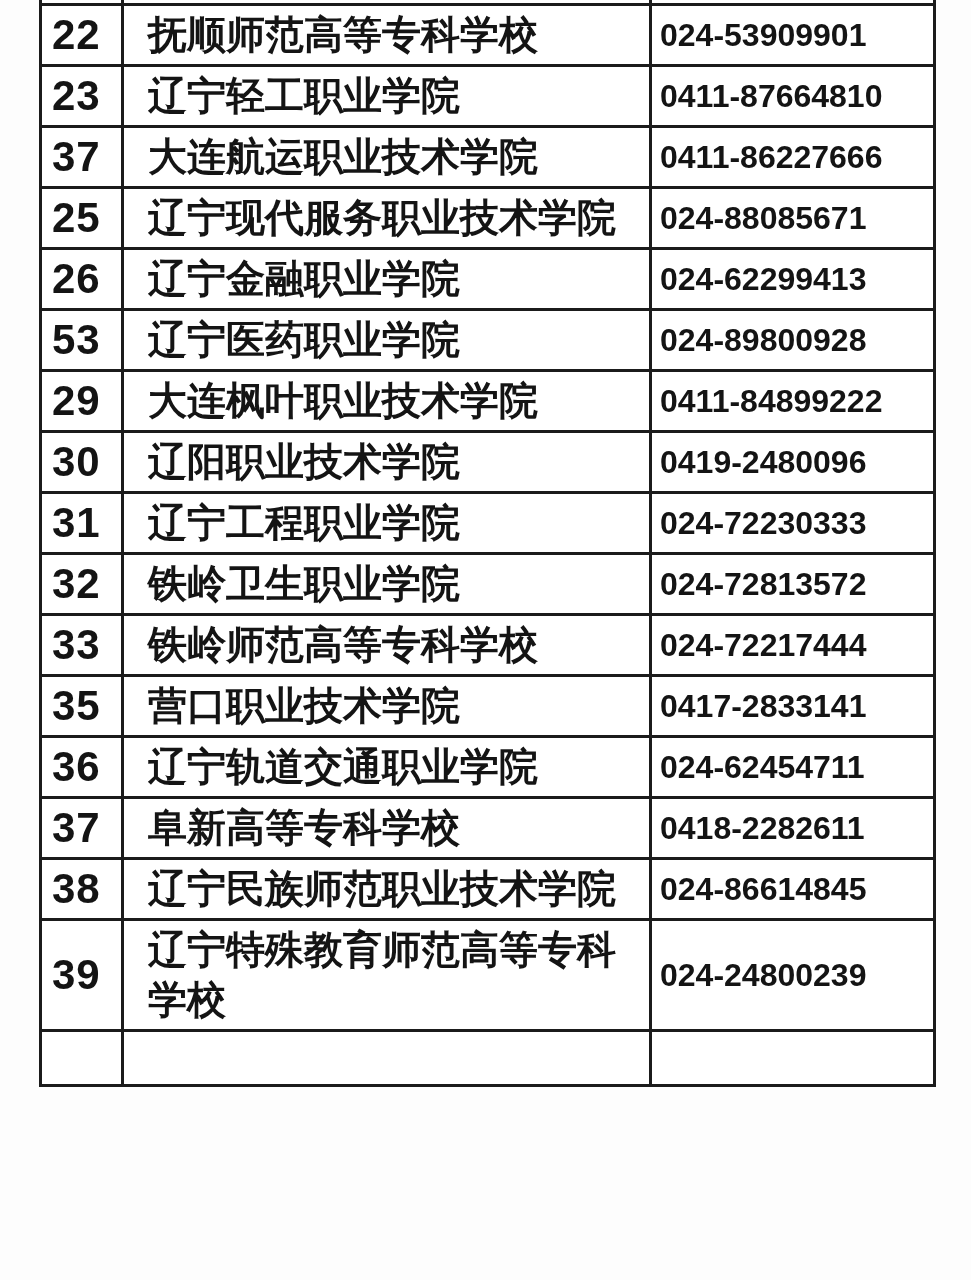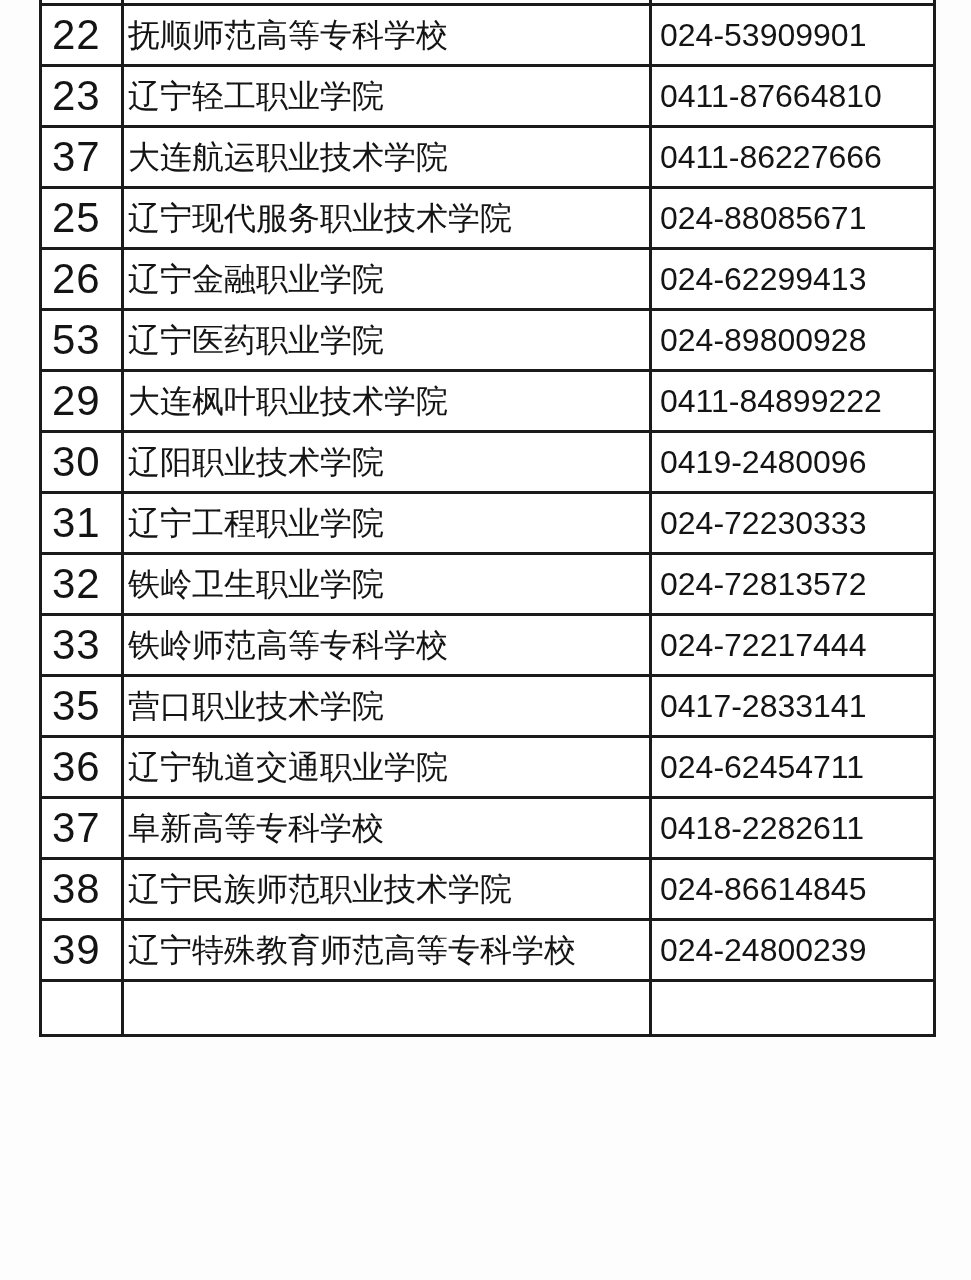--- a/index.html
+++ b/index.html
@@ -30,30 +30,30 @@
   }
   td{
     border:3px solid var(--border);
     vertical-align:middle;
     overflow:hidden;
   }
   col.no{width:82px;}
   col.name{width:528px;}
   col.phone{width:284px;}
   tr.sliver{height:16px;}
-  tr.row{height:55px;}
+  tr.row{height:55px;font-weight:bold;}
   td.c-no{
     padding:2px 2px 2px 10px;
     font-size:42px;
     line-height:1.1;
     letter-spacing:1px;
   }
   td.c-name{
-    padding:4px 2px 4px 4px;
-    font-size:32px;
+    padding:4px 2px 4px 24px;
+    font-size:39px;
     line-height:50px;
     word-break:break-all;
   }
   td.c-phone{
     padding:4px 2px 4px 8px;
     font-size:32px;
     line-height:46px;
     word-break:normal;
     overflow-wrap:break-word;
   }

